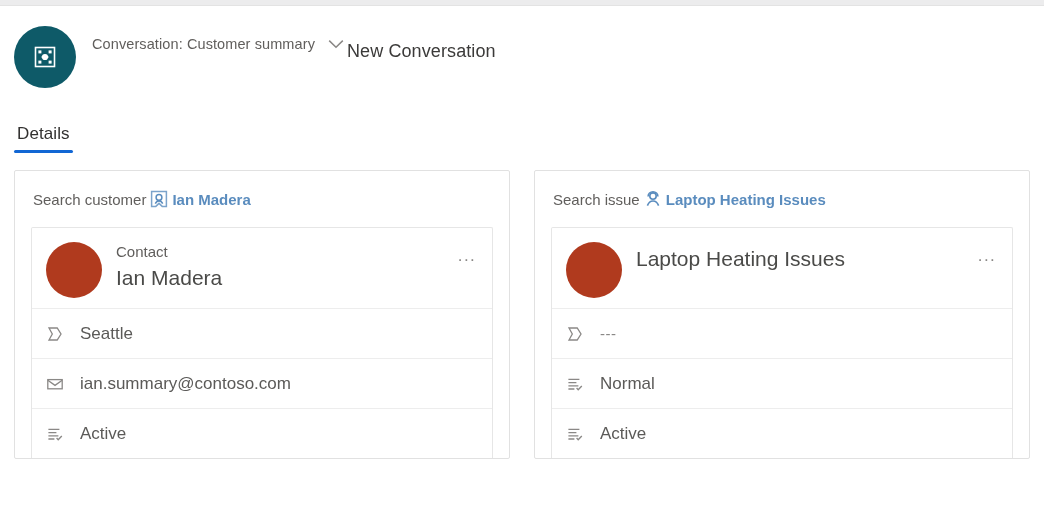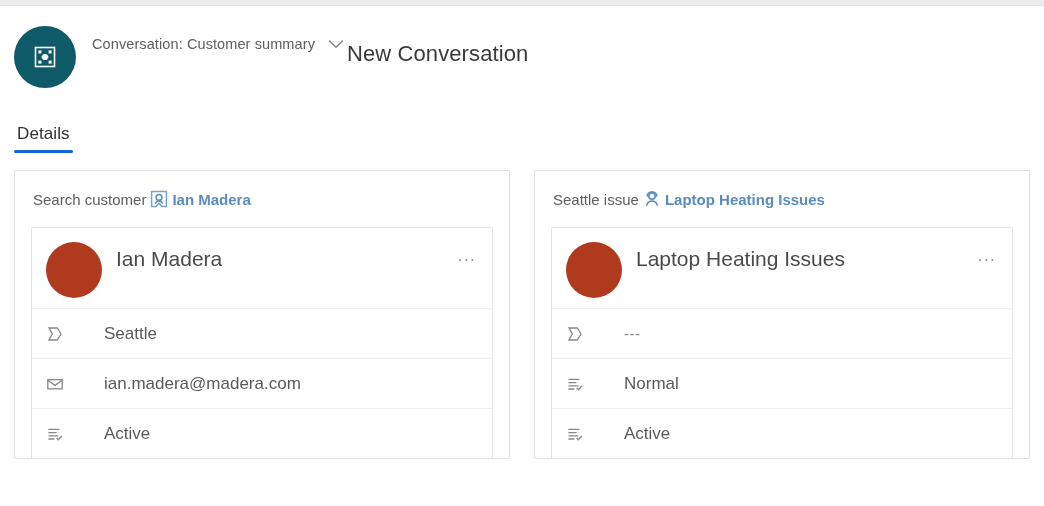--- a/index.html
+++ b/index.html
@@ -66,21 +66,21 @@
   }
   .chevron-btn {
     width: 22px;
     height: 18px;
     display: flex;
     align-items: center;
     justify-content: center;
     cursor: pointer;
   }
   .page-title {
-    font-size: 22px;
+    font-size: 18px;
     color: #3b3a39;
     font-weight: 400;
     margin-top: 7px;
     letter-spacing: .1px;
     white-space: nowrap;
   }
 
   
   .tab-strip {
     margin: 28px 0 0 14px;
@@ -208,21 +208,20 @@
     margin-top: 4px;
   }
 
   .field-row {
     display: flex;
     align-items: center;
     height: 50px;
     border-top: 1px solid #ededed;
     padding-left: 14px;
     box-sizing: border-box;
-    gap: 24px;
   }
   .field-row:first-of-type {
     border-top: none;
   }
   .field-icon {
     width: 26px;
     flex: 0 0 auto;
     display: flex;
     align-items: center;
     justify-content: flex-start;
@@ -293,20 +292,21 @@
         </svg>
       </span>
       <span class="search-value">Ian Madera</span>
     </div>
 
     <div class="record-panel">
 
       <div class="record-head">
         <div class="record-avatar"></div>
         <div class="record-head-text">
+          <div class="record-type">Contact</div>
           <div class="record-name">Ian Madera</div>
         </div>
         <div class="ellipsis-btn">...</div>
       </div>
 
       <div class="field-row">
         <span class="field-icon">
           <svg width="18" height="18" viewBox="0 0 18 18" aria-hidden="true">
             <path d="M3 3 H11.2 L15 9 L11.2 15 H3 L6.3 9 Z" fill="none" stroke="#8a8886" stroke-width="1.3"></path>
           </svg>
@@ -314,40 +314,40 @@
         <span class="field-value">Seattle</span>
       </div>
 
       <div class="field-row">
         <span class="field-icon">
           <svg width="18" height="18" viewBox="0 0 18 18" aria-hidden="true">
             <rect x="1.8" y="4.6" width="14.4" height="9.2" fill="none" stroke="#8a8886" stroke-width="1.3"></rect>
             <path d="M1.8 5.2 L9 10.4 L16.2 5.2" fill="none" stroke="#8a8886" stroke-width="1.3"></path>
           </svg>
         </span>
-        <span class="field-value">ian.madera@madera.com</span>
+        <span class="field-value">ian.summary@contoso.com</span>
       </div>
 
       <div class="field-row">
         <span class="field-icon">
           <svg width="18" height="18" viewBox="0 0 18 18" aria-hidden="true">
             <path d="M2.4 4.4 H13.4 M2.4 7.6 H10.4 M2.4 10.8 H12.4 M2.4 14 H8.4" fill="none" stroke="#8a8886" stroke-width="1.3"></path>
             <path d="M10.6 13.1 L12.2 14.7 L15.8 11.1" fill="none" stroke="#8a8886" stroke-width="1.4"></path>
           </svg>
         </span>
         <span class="field-value">Active</span>
       </div>
 
     </div>
   </div>
 
   <div class="card">
 
     <div class="search-row">
-      <span class="search-label">Seattle issue</span>
+      <span class="search-label">Search issue</span>
       <span class="search-icon-box">
         <svg width="20" height="20" viewBox="0 0 20 20" aria-hidden="true">
           <circle cx="10" cy="7.1" r="3.2" fill="none" stroke="#5a8cbe" stroke-width="1.6"></circle>
           <path d="M5.1 7.6 A4.9 4.9 0 0 1 14.9 7.6" fill="none" stroke="#5a8cbe" stroke-width="1.6"></path>
           <path d="M4.4 16.6 C5.6 13.4 7.6 12 10 12 C12.4 12 14.4 13.4 15.6 16.6" fill="none" stroke="#5a8cbe" stroke-width="1.6"></path>
         </svg>
       </span>
       <span class="search-value">Laptop Heating Issues</span>
     </div>
 

